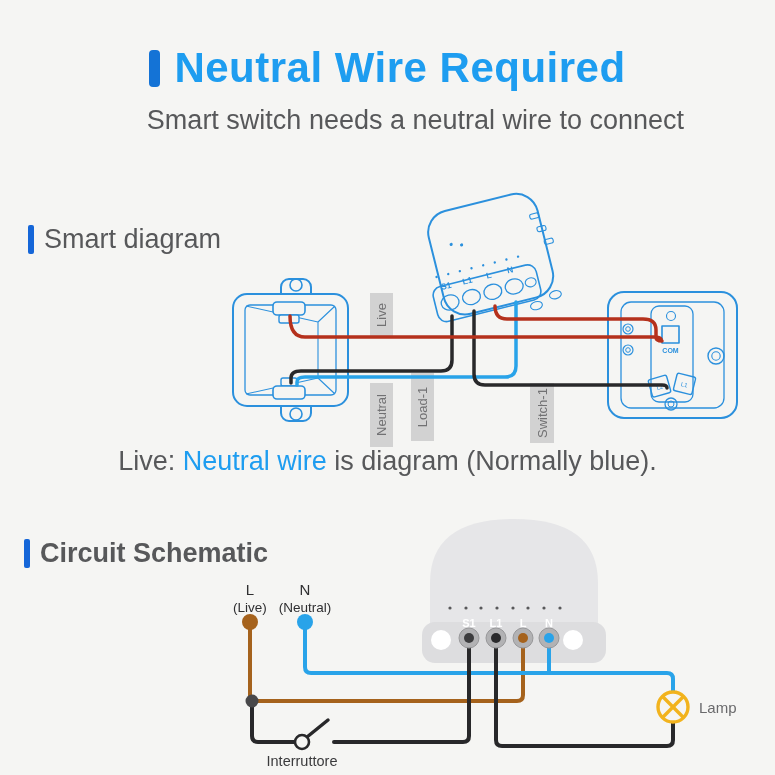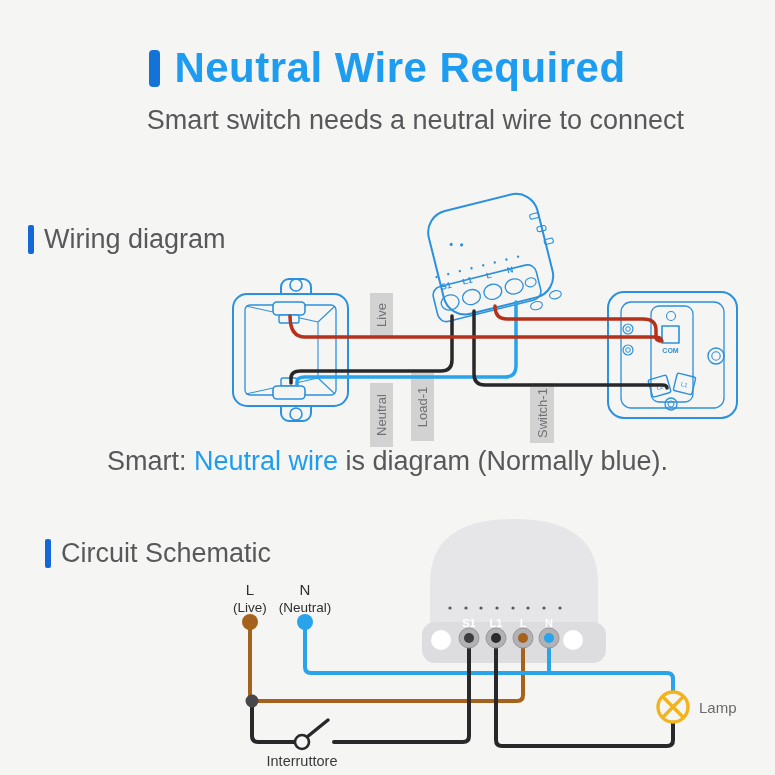--- a/index.html
+++ b/index.html
@@ -25,21 +25,21 @@
     top:102px;left:0;width:775px;text-align:center;
     font-size:27px;line-height:36px;color:#57585a;padding-left:28px;
   }
 
   
   .section-head{display:flex;align-items:center;gap:10px;}
   .section-bar{width:6px;height:29px;border-radius:2px;background:#1566d8;}
   .section-title{font-size:27px;color:#57585a;}
 
   .wiring-head{top:224px;left:28px;}
-  .schematic-head{top:538px;left:45px;}
+  .schematic-head{top:538px;left:24px;font-weight:bold;}
 
   
   .note{
     top:446px;left:0;width:775px;text-align:center;
     font-size:27px;color:#57585a;
   }
   .note .hl{color:#1e9df0;}
 
   svg{display:block;}
   svg text{font-family:"Liberation Sans", sans-serif;}
@@ -51,21 +51,21 @@
   <div class="title-bar"></div>
   <div class="title-text">Neutral Wire Required</div>
 </div>
 
 <div class="abs subtitle">
   <div>Smart switch needs a neutral wire to connect</div>
 </div>
 
 <div class="abs section-head wiring-head">
   <div class="section-bar"></div>
-  <div class="section-title">Wiring diagram</div>
+  <div class="section-title">Smart diagram</div>
 </div>
 
 <svg class="abs" style="top:190px;left:0;" width="775" height="262" viewBox="0 0 775 262">
 
   <g>
     <rect x="370" y="103" width="23" height="44" fill="#d2d2d2"></rect>
     <text x="381.5" y="125" transform="rotate(-90 381.5 125)" text-anchor="middle" dominant-baseline="central" font-size="13" fill="#717173">Live</text>
   </g>
   <g>
     <rect x="370" y="193" width="23" height="64" fill="#d2d2d2"></rect>
@@ -163,21 +163,21 @@
   <g fill="none" stroke-linecap="round" stroke-linejoin="round" stroke-width="3.5">
     <path stroke="#28282a" d="M452,126 V170 Q452,181 441,181 H301 Q291,181 291,188 V193"></path>
     <path stroke="#29a3e9" d="M516,112 V176 Q516,187 505,187 H305 Q297,187 297,192 V195"></path>
     <path stroke="#28282a" d="M474,121 V184 Q474,195 485,195 H662 Q667,195 667,198"></path>
     <path stroke="#b5311c" d="M290,126 C290,140 295,147 305,147 H654 Q660,147 661,149"></path>
     <path stroke="#b5311c" d="M495,116 Q495,129 507,129 H643 Q656,129 656,140 V147 Q656,151 662,151"></path>
   </g>
 </svg>
 
 <div class="abs note">
-  <span>Smart: </span><span class="hl">Neutral wire</span><span> is diagram (Normally blue).</span>
+  <span>Live: </span><span class="hl">Neutral wire</span><span> is diagram (Normally blue).</span>
 </div>
 
 <div class="abs section-head schematic-head">
   <div class="section-bar"></div>
   <div class="section-title">Circuit Schematic</div>
 </div>
 
 <svg class="abs" style="top:505px;left:0;" width="775" height="270" viewBox="0 0 775 270">
 
   <g>

